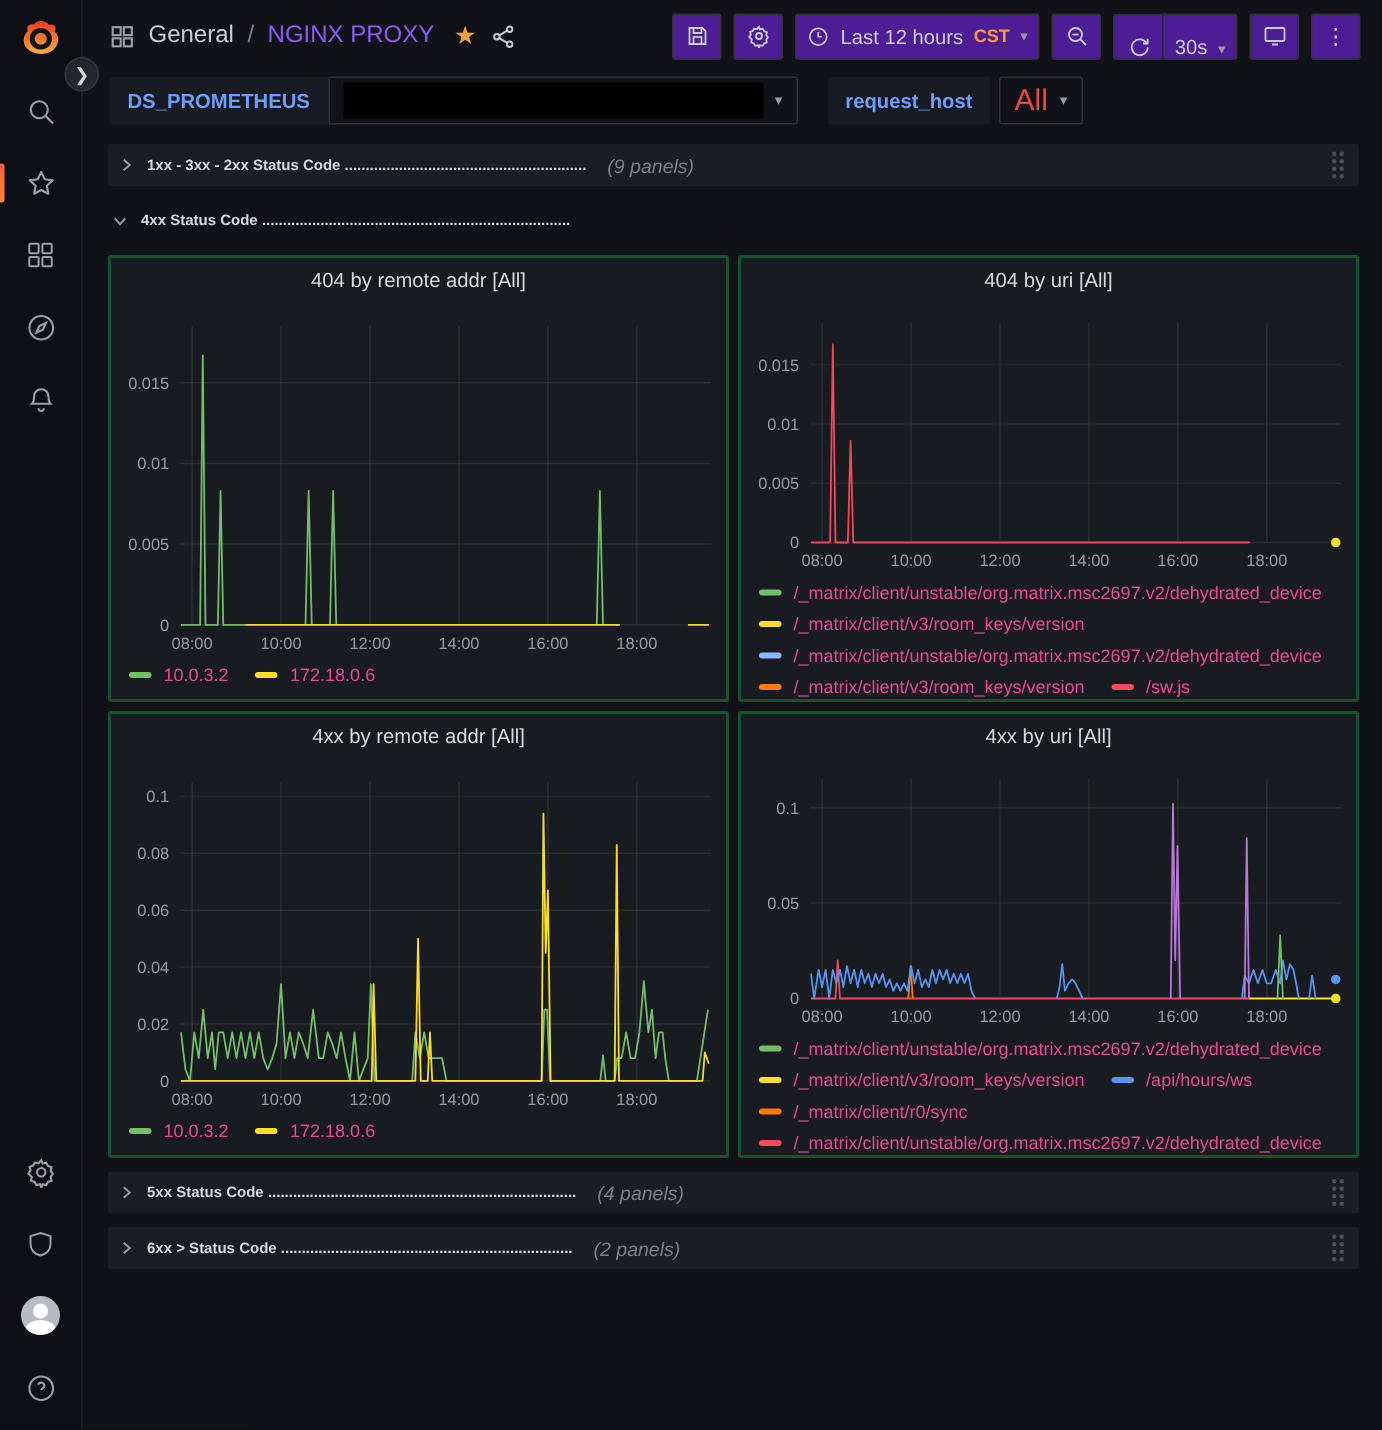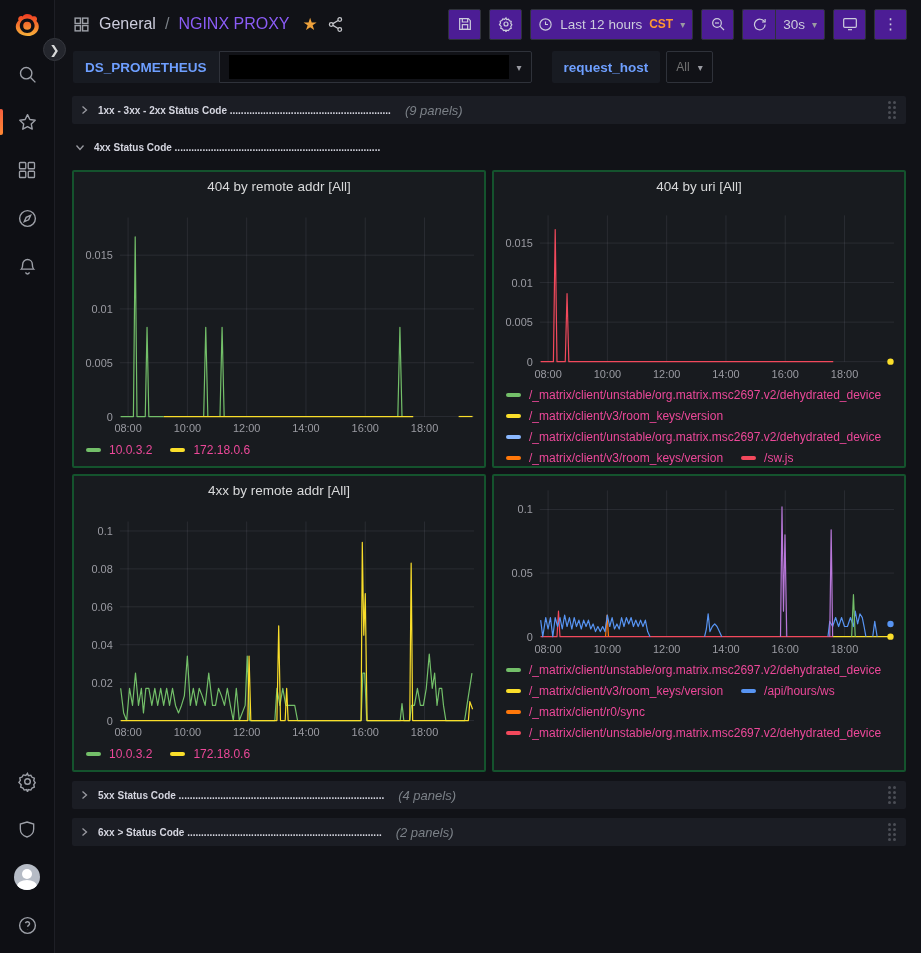--- a/index.html
+++ b/index.html
@@ -38,38 +38,38 @@
   .crumb-section { color:#ccccdc; cursor:pointer; }
   .crumb-sep { color:#7b8087; }
   .crumb-title { color:#8b5cf6; cursor:pointer; }
   .star-filled { color:#eda13c; font-size:17px; cursor:pointer; margin-left:4px; }
   .toolbar { margin-left:auto; display:flex; align-items:center; gap:8px; }
   .tb-btn {
     height:31px; min-width:33px; padding:0 7px; display:flex; align-items:center; justify-content:center; gap:7px;
     background:#4c1d95; border:1px solid #2f323a; border-radius:2px; color:#ccccdc; font-size:13.5px; cursor:pointer;
   }
   .tb-group { display:flex; align-items:stretch; }
-  .tb-group .tb-btn { border-radius:0; }
+  .tb-group .tb-btn { border-radius:0;align-items:flex-end; }
   .tb-group .tb-btn:first-child { border-radius:2px 0 0 2px; border-right:none; }
   .tb-group .tb-btn:last-child { border-radius:0 2px 2px 0; }
   .tz { color:#ff9830; font-weight:700; font-size:12px; }
   .chev { color:#9a9ba2; font-size:10px; }
   
   .submenu { height:44px; display:flex; align-items:center; gap:0; padding:0 14px 6px 18px; }
   .var-label {
     height:32px; display:flex; align-items:center; padding:0 12px;
     background:#181b22; border-radius:2px 0 0 2px; color:#6e9fff; font-weight:600; font-size:13.5px;
   }
   .var-value {
     height:32px; display:flex; align-items:center; gap:8px; padding:0 9px;
     background:#111217; border:1px solid #2f323a; border-radius:0 2px 2px 0; cursor:pointer;
   }
   .redacted { width:280px; height:24px; background:#000; }
   .gap { width:20px; }
-  .var-all { font-size:12px; color:#737373; }
+  .var-all { font-size:20px; color:#ef4444; }
   
   .dash { flex:1; padding:4px 15px 0 17px; overflow:hidden; }
   .row-header {
     height:28px; display:flex; align-items:center; gap:8px; padding:0 10px 0 6px;
     border-radius:2px; cursor:pointer; margin-bottom:9px;
   }
   .row-header.collapsed { background:#1b1d24; }
   .row-title { font-size:10px; font-weight:700; color:#d5d6e0; white-space:nowrap; overflow:hidden; }
   .row-count { font-size:13px; font-style:italic; color:#7b8087; margin-left:6px; white-space:nowrap; }
   .row-chev { color:#9a9ba2; display:flex; }
@@ -416,20 +416,23 @@
               <span class="legend-dash" style="background: rgb(115, 191, 105);"></span>
               <span class="legend-label">10.0.3.2</span>
             </span>
             <span class="legend-item">
               <span class="legend-dash" style="background: rgb(250, 222, 42);"></span>
               <span class="legend-label">172.18.0.6</span>
             </span>
           </div>
         </section>
         <section class="panel">
+          <header class="panel-header">
+            <h2 class="panel-title">4xx by uri [All]</h2>
+          </header>
           <svg class="chart" viewBox="0 0 412 185" width="100%" height="185">
             <line x1="54.341422594142266" y1="14" x2="54.341422594142266" y2="161" stroke="rgba(204,204,220,0.10)" stroke-width="1"></line>
             <text x="54.341422594142266" y="177" text-anchor="middle" font-size="11" fill="#9a9ba2">08:00</text>
             <line x1="113.92301255230124" y1="14" x2="113.92301255230124" y2="161" stroke="rgba(204,204,220,0.10)" stroke-width="1"></line>
             <text x="113.92301255230124" y="177" text-anchor="middle" font-size="11" fill="#9a9ba2">10:00</text>
             <line x1="173.50460251046022" y1="14" x2="173.50460251046022" y2="161" stroke="rgba(204,204,220,0.10)" stroke-width="1"></line>
             <text x="173.50460251046022" y="177" text-anchor="middle" font-size="11" fill="#9a9ba2">12:00</text>
             <line x1="233.0861924686192" y1="14" x2="233.0861924686192" y2="161" stroke="rgba(204,204,220,0.10)" stroke-width="1"></line>
             <text x="233.0861924686192" y="177" text-anchor="middle" font-size="11" fill="#9a9ba2">14:00</text>
             <line x1="292.6677824267782" y1="14" x2="292.6677824267782" y2="161" stroke="rgba(204,204,220,0.10)" stroke-width="1"></line>

